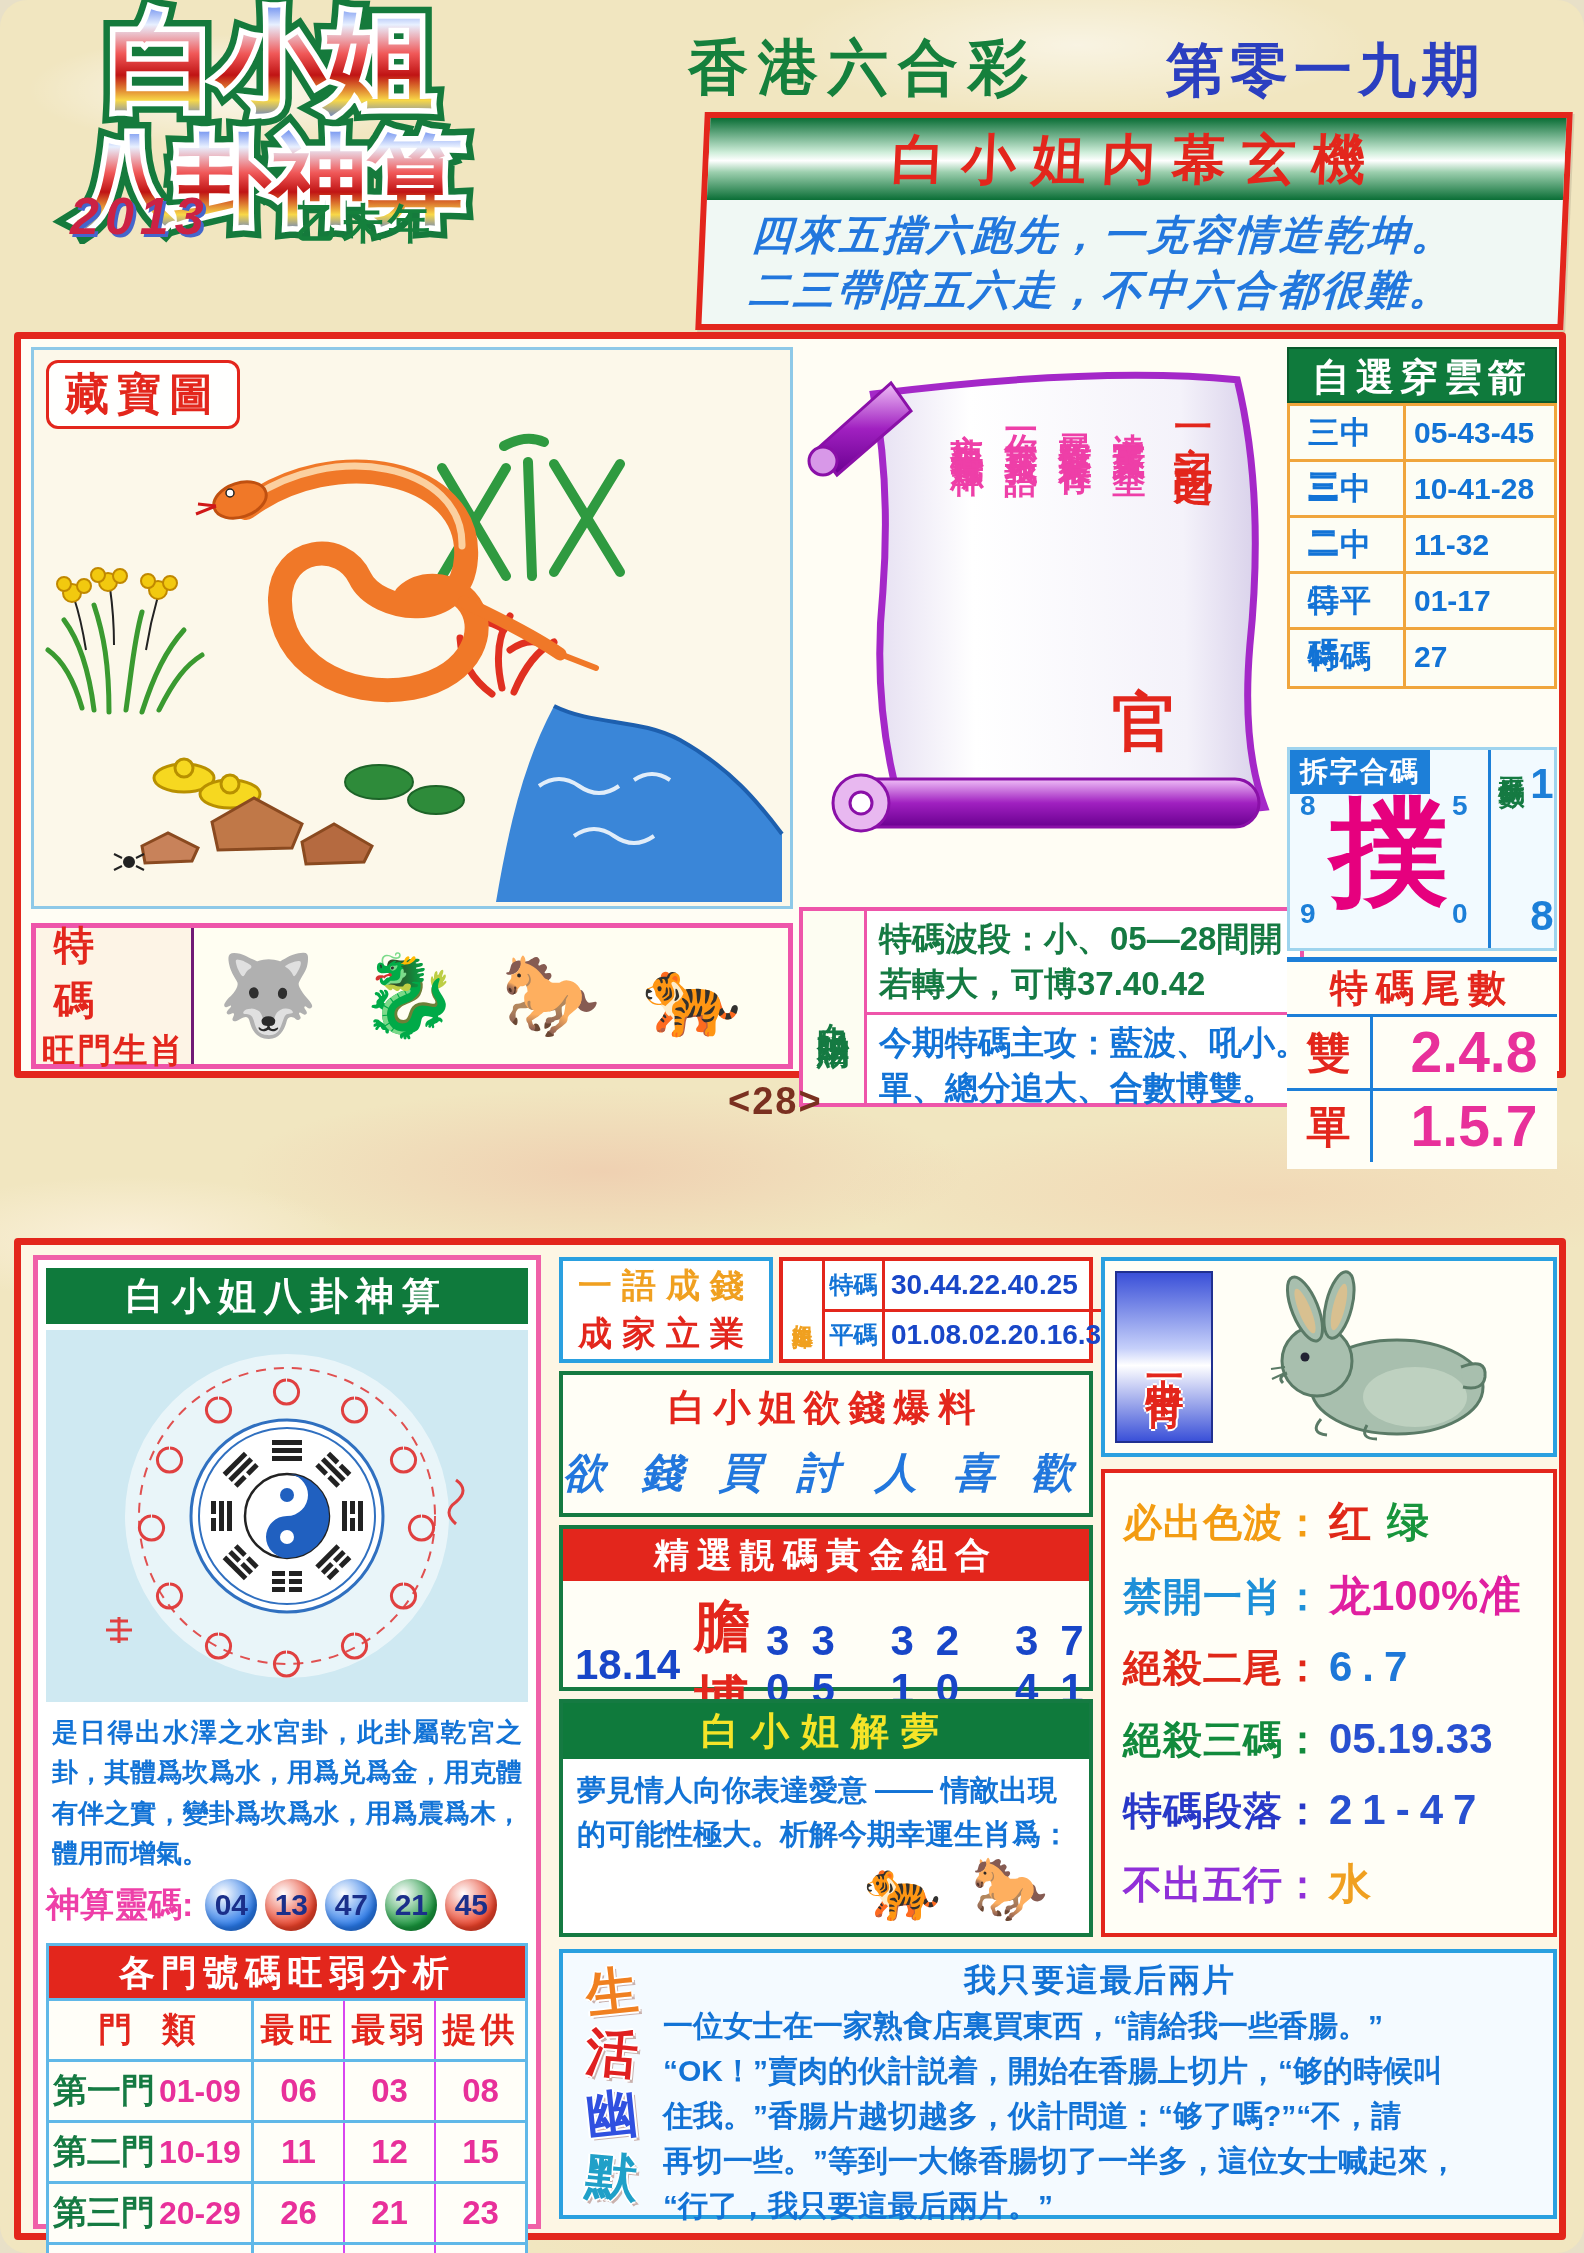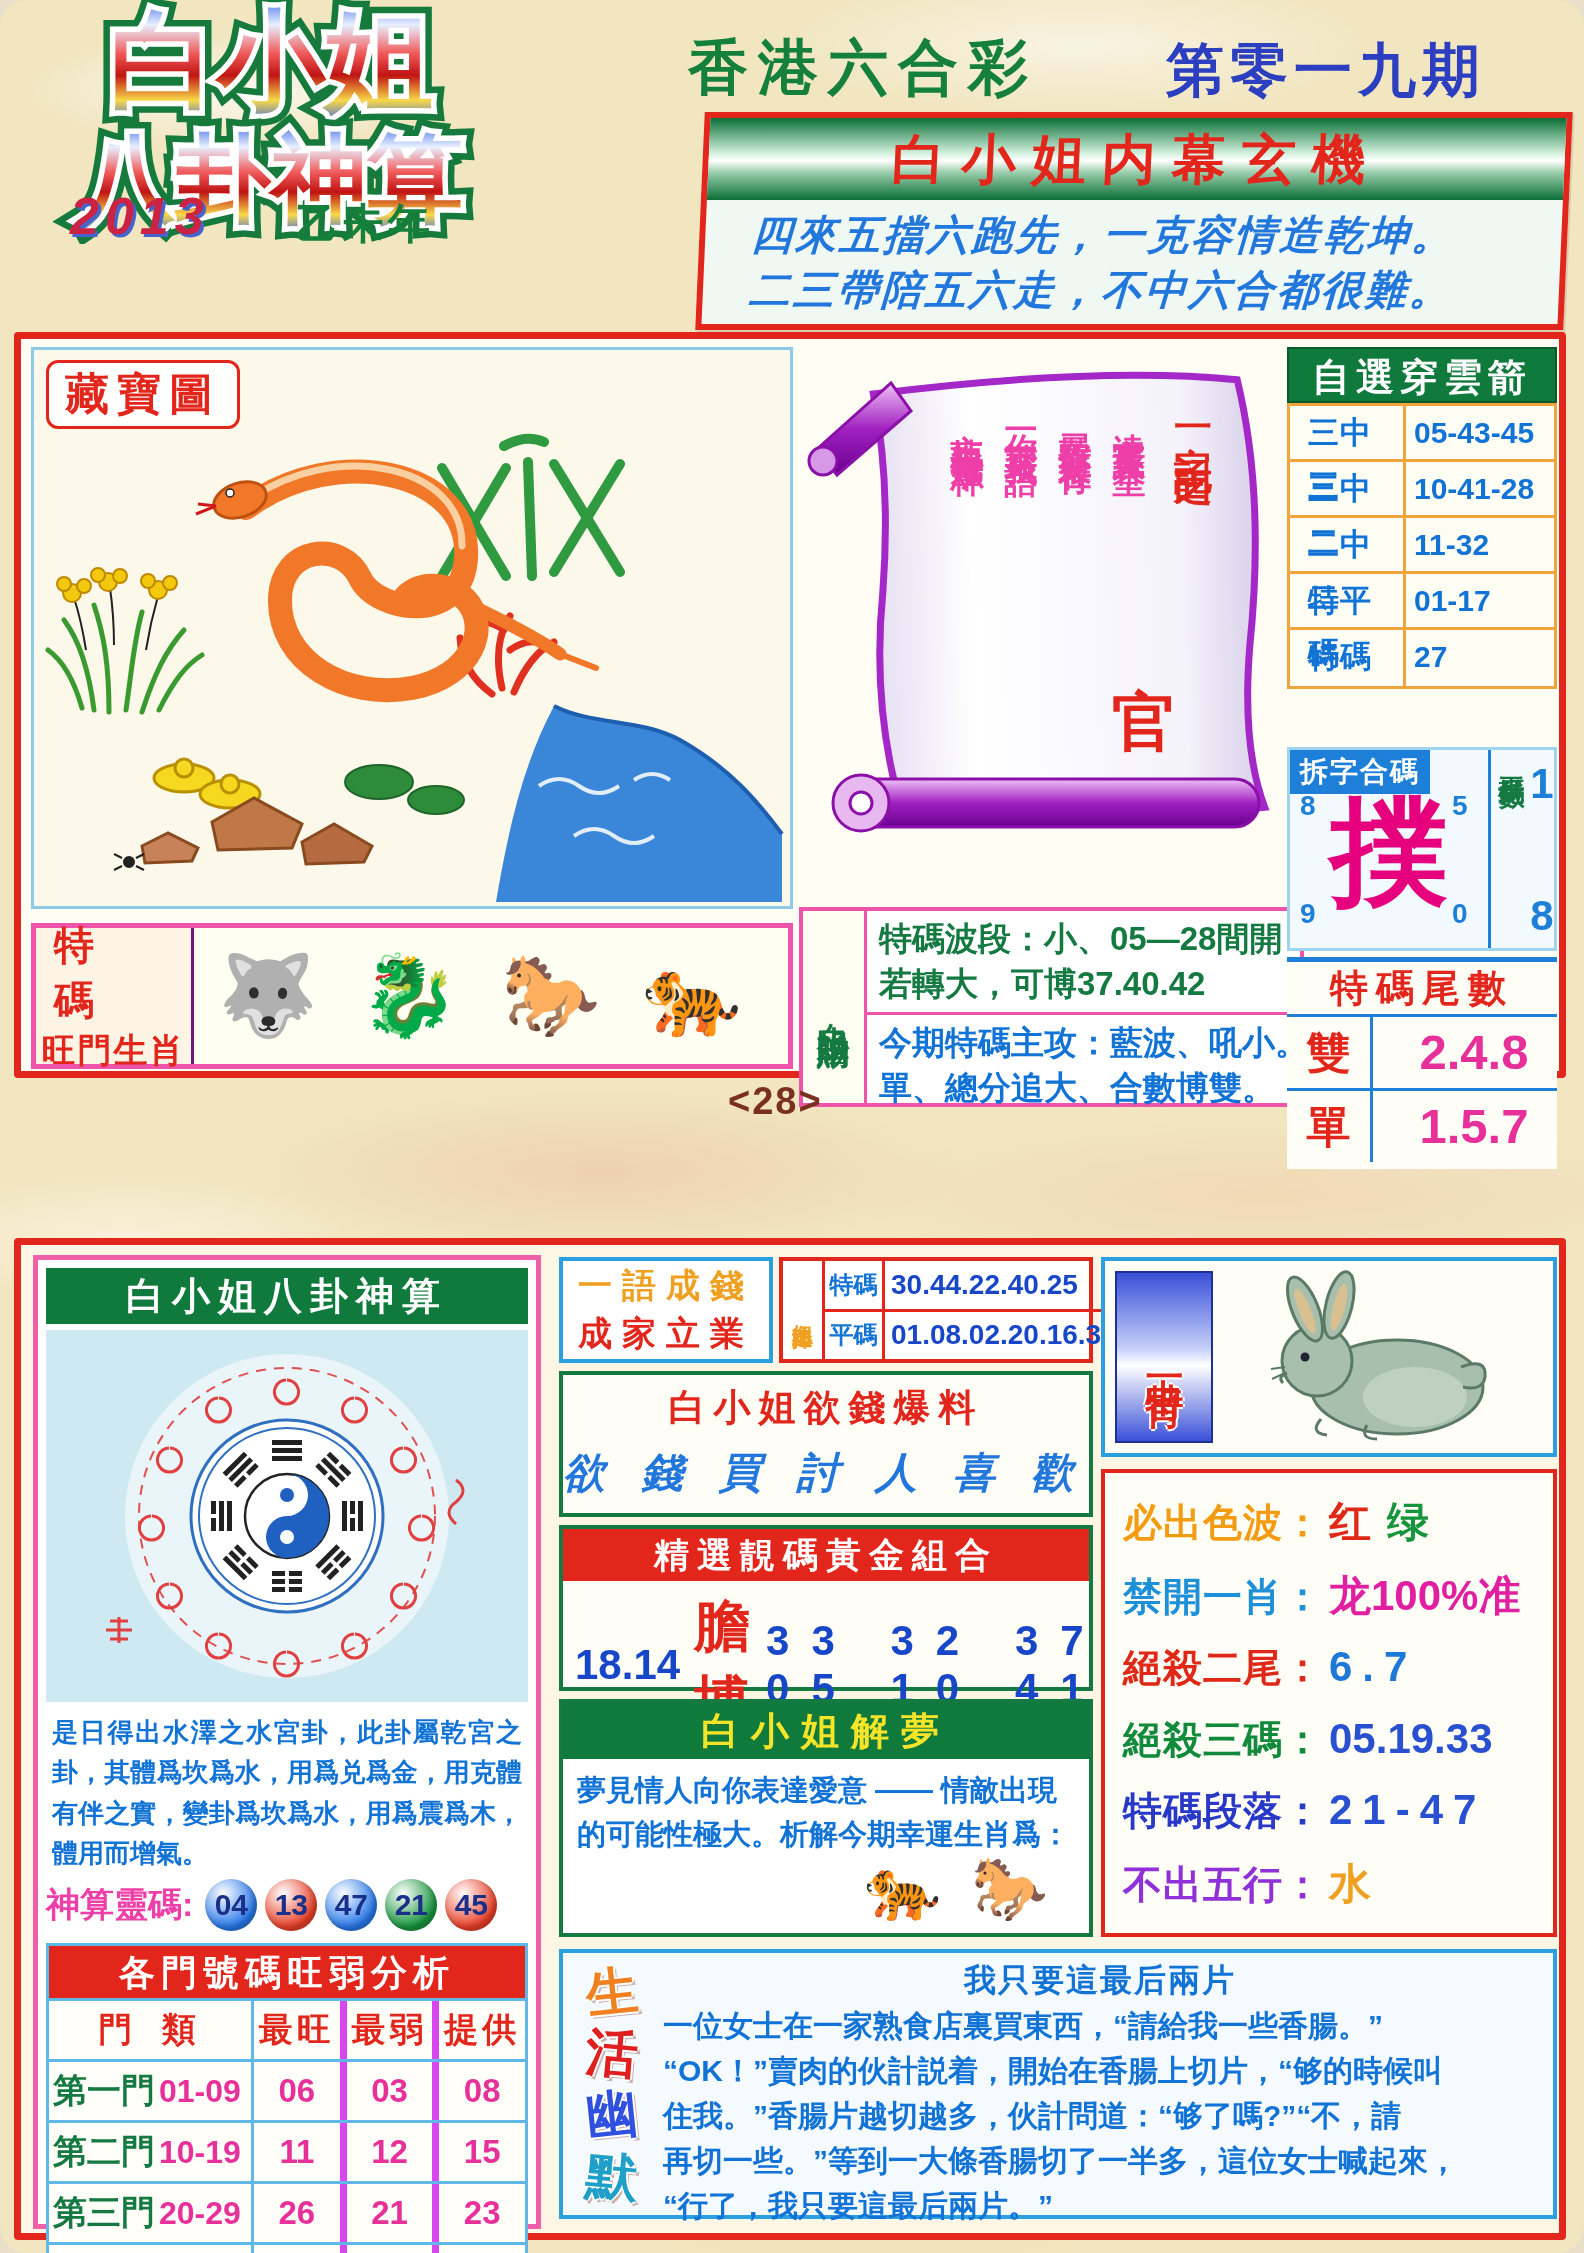--- a/index.html
+++ b/index.html
@@ -105,21 +105,21 @@
     letter-spacing:2px; display:flex; align-items:center; padding:6px 0 6px 4px; }
   .split-digits { flex:1; display:flex; flex-direction:column; justify-content:space-between;
     align-items:center; padding:10px 0 8px; color:#1d7fd8; font-size:42px; font-weight:bold; }
 
   .tail-box { left:1266px; top:618px; width:270px; height:212px; border-top:5px solid #1d7fd8; background:#fffef6; }
   .tail-head { color:#e3261c; font-size:38px; font-weight:bold; text-align:center; letter-spacing:8px;
     height:52px; line-height:52px; }
   .tail-row { display:flex; height:74px; border-top:3px solid #1d7fd8; }
   .tail-label { width:86px; color:#e3261c; font-size:44px; font-weight:bold; text-align:center;
     line-height:71px; border-right:3px solid #1d7fd8; }
-  .tail-value { flex:1; color:#e8309a; font-size:49px; font-weight:bold; text-align:center; line-height:71px;padding-left:18px; }
+  .tail-value { flex:1; color:#e8309a; font-size:57px; font-weight:bold; text-align:center; line-height:71px;padding-left:18px; }
 
   .page-num { left:728px; top:1080px; font-size:38px; font-weight:bold; color:#7a3020; letter-spacing:2px; }
 
   
   .bottom-box { left:14px; top:1238px; width:1552px; height:1002px; border:7px solid #e3261c;
     background:#fdf6e4; border-radius:4px; }
 
   .fortune-panel { left:12px; top:10px; width:508px; height:974px; border:5px solid #f060a8;
     background:#fff; padding:8px; }
   .fp-head { background:#0f7a3c; color:#fff; font-size:38px; font-weight:bold; text-align:center;
@@ -132,21 +132,21 @@
   .ball { width:52px; height:52px; border-radius:50%; margin:0 4px; display:flex; align-items:center;
     justify-content:center; color:#1a2f8a; font-size:30px; font-weight:bold;
     background:radial-gradient(circle at 35% 28%, #ffffff 0%, var(--c) 68%);
     box-shadow:inset -3px -4px 6px rgba(0,0,0,.25); }
 
   .door-table { margin-top:6px; border:3px solid #60b8e8; }
   .dt-title { background:#e3261c; color:#fff; font-size:36px; font-weight:bold; text-align:center;
     height:52px; line-height:54px; letter-spacing:6px; }
   .dt-row { display:flex; height:61px; border-top:3px solid #60b8e8; background:#fffef8; }
   .dt-c1 { width:205px; border-right:3px solid #60b8e8; display:flex; align-items:center; padding-left:4px; }
-  .dt-c { flex:1; border-right:7px solid #d946ef; display:flex; align-items:center; justify-content:center; }
+  .dt-c { flex:1; border-right:2px solid #d946ef; display:flex; align-items:center; justify-content:center; }
   .dt-c:last-child { border-right:none; }
   .dt-header .dt-c1 { justify-content:center; color:#e3261c; font-size:34px; font-weight:bold; letter-spacing:10px; }
   .dt-header .dt-c { color:#e3261c; font-size:34px; font-weight:bold; letter-spacing:4px; }
   .dt-door { color:#157a42; font-size:34px; font-weight:bold; margin-right:4px; white-space:nowrap; }
   .dt-range { color:#e8309a; font-size:32px; font-weight:bold; }
   .dt-num { color:#e8309a; font-size:33px; font-weight:bold; }
 
   
   .motto-box { left:538px; top:12px; width:214px; height:106px; border:4px solid #2aa0e0;
     background:#fff; display:flex; flex-direction:column; justify-content:space-evenly; align-items:center; }

